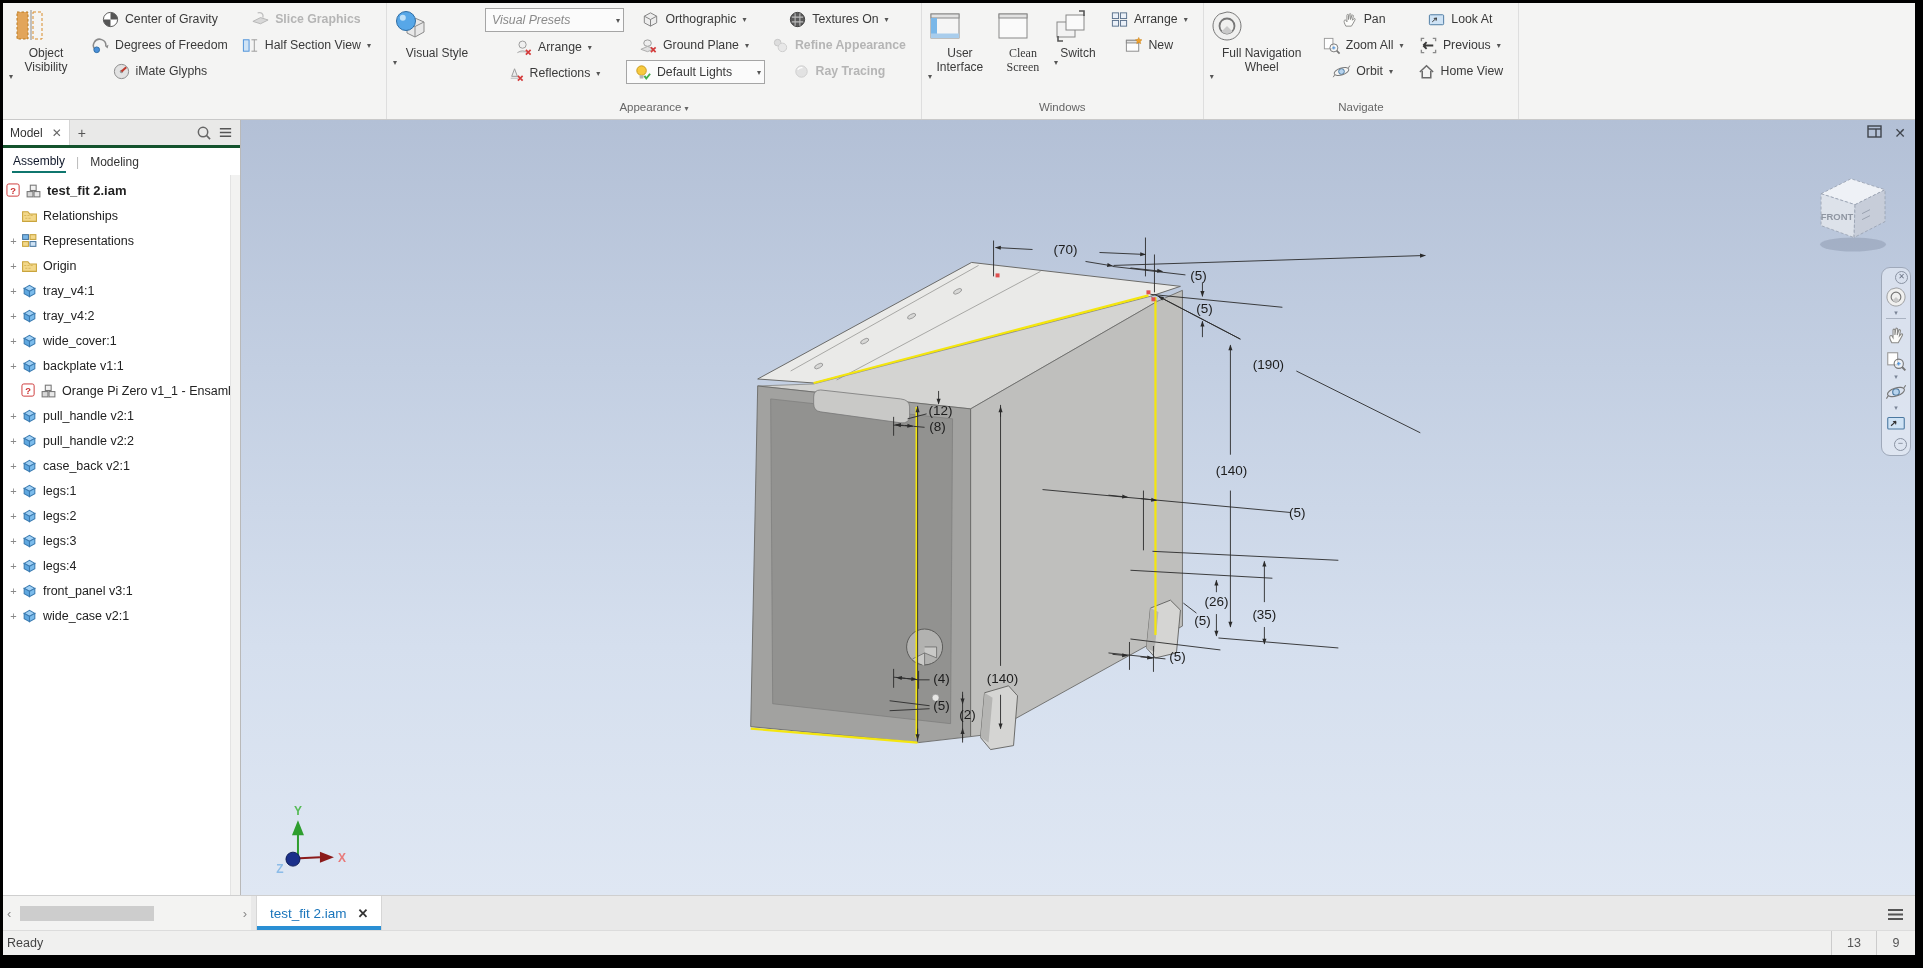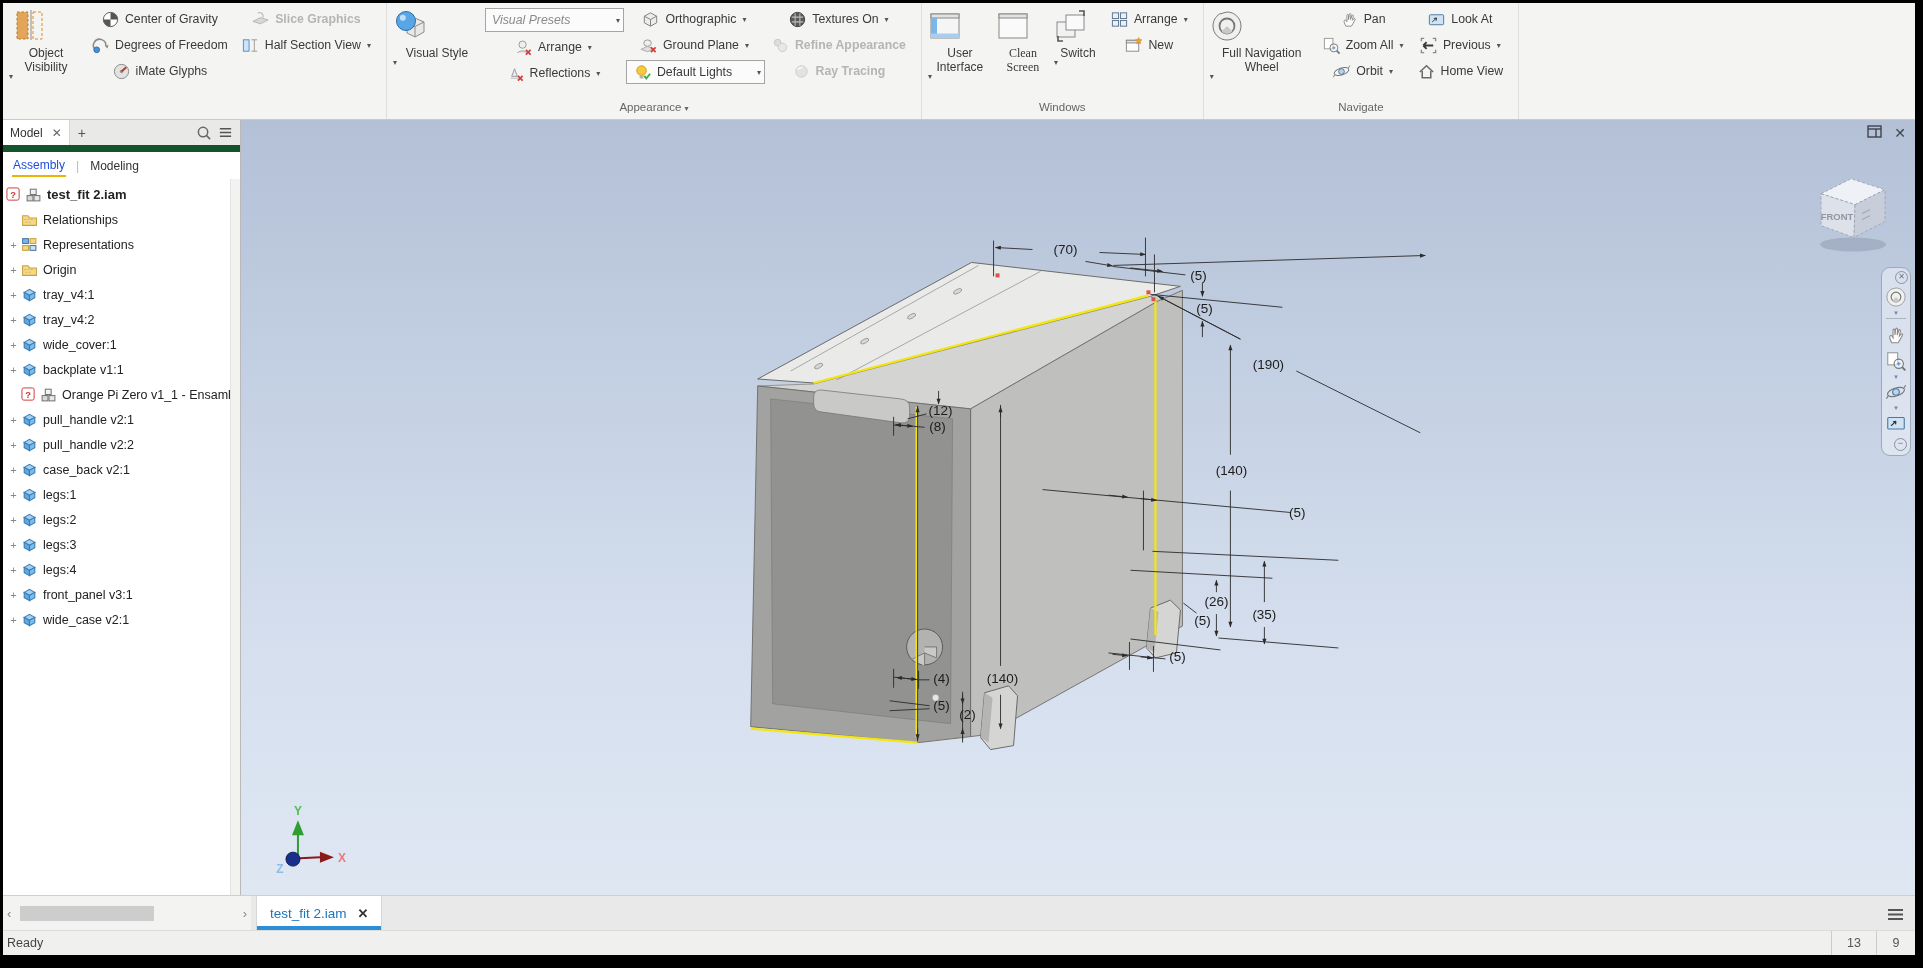--- a/index.html
+++ b/index.html
@@ -21,29 +21,29 @@
   .ritem .icn{width:19px;height:19px;margin-right:5px;flex:none;}
   .ritem .caret{font-size:8px;color:#555;margin-left:6px;}
   .ritem.disabled{color:#b5b5b5;font-weight:bold;}
   .ritem.boxed{border:1px solid #a5a5a5;background:#fbfbfb;height:22px;margin:2px 0;padding:0 3px 0 6px;min-width:128px;}
   .ritem.boxed .lab{flex:1;}
   .ritem.italic .lab{font-style:italic;color:#8a8a8a;}
 
   
   .main{flex:1;display:flex;min-height:0;}
   .browser{width:237px;flex:none;background:#fff;border-right:1px solid #b9b9b9;display:flex;flex-direction:column;}
-  .bheader{height:25px;background:#e9e9e8;display:flex;align-items:center;border-bottom:7px solid #14532d;flex:none;}
+  .bheader{height:25px;background:#e9e9e8;display:flex;align-items:center;border-bottom:3px solid #14532d;flex:none;}
   .btab{background:#fff;height:100%;display:flex;align-items:center;padding:0 7px;font-size:12px;color:#333;border-right:1px solid #d5d5d5;}
   .btab .x{margin-left:9px;color:#666;font-size:12px;}
   .bplus{width:24px;text-align:center;color:#555;font-size:14px;}
   .bicons{margin-left:auto;display:flex;gap:7px;padding-right:7px;align-items:center;}
   .bicons span{width:15px;height:15px;display:inline-block;}
   .subtabs{height:27px;display:flex;align-items:center;padding-left:9px;font-size:12px;color:#333;gap:10px;flex:none;}
   .subtab{padding:3px 1px;}
-  .subtab.active{color:#1d4ed8;border-bottom:2px solid #eab308;}
+  .subtab.active{color:#0f172a;border-bottom:2px solid #0f766e;}
   .subtab-sep{color:#bbb;}
   .tree{flex:1;overflow:hidden;position:relative;padding-top:3px;}
   .vscroll{position:absolute;right:0;top:0;width:9px;height:100%;background:#f2f2f1;border-left:1px solid #e3e3e3;}
   .trow{height:25px;display:flex;align-items:center;font-size:12.5px;color:#222;padding-left:3px;}
   .trow .texp{width:15px;text-align:center;color:#888;font-size:11px;flex:none;}
   .trow .ticon{width:17px;height:17px;margin-right:5px;flex:none;}
   .trow .qicon{width:15px;height:15px;margin-right:4px;flex:none;}
   .trow.bold .tlab{font-weight:bold;font-size:13px;}
 
   .viewport{flex:1;position:relative;min-width:0;background:linear-gradient(180deg,#b3c0d6 0%,#c3cfe2 32%,#d5dfee 68%,#dfe7f3 100%);}

